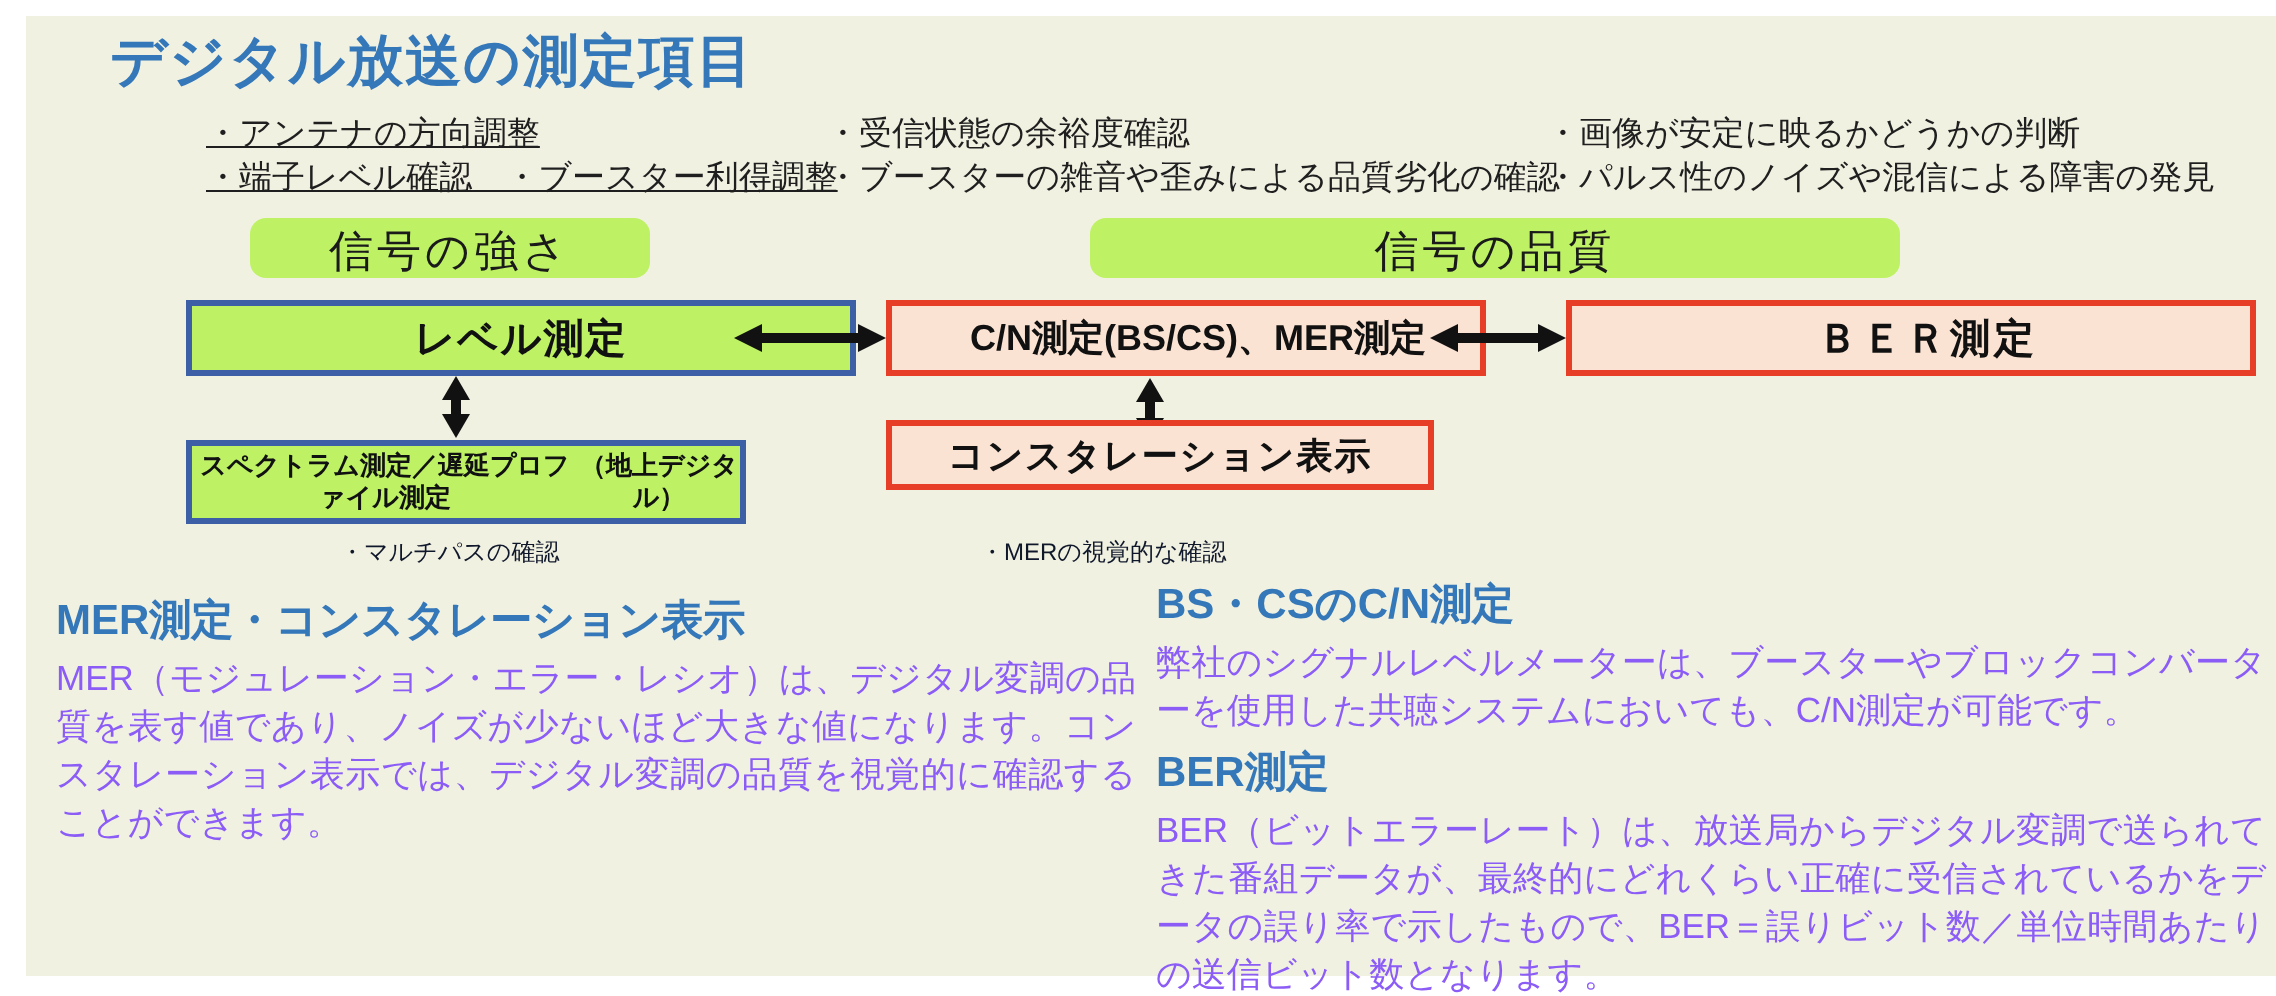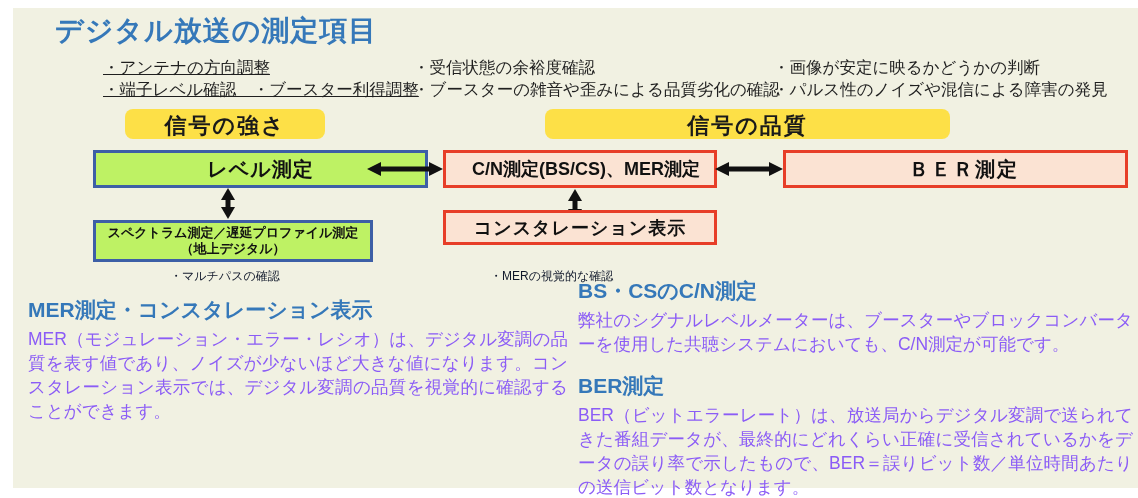--- a/index.html
+++ b/index.html
@@ -20,53 +20,53 @@
     letter-spacing:1px;margin:0;
   }
   .bullets{
     font-size:16.5px;color:#1f1f1f;line-height:21.5px;
     white-space:nowrap;font-weight:500;
   }
   .b-col1{left:90px;top:49px;text-decoration:underline;}
   .b-col2{left:400px;top:49px;}
   .b-col3{left:760px;top:49px;}
   .hdr-box{
-    height:27px;background:#fde047;border-radius:8px;
+    height:27px;background:#bef264;border-radius:8px;
     display:flex;align-items:center;justify-content:center;
-    font-size:22px;font-weight:bold;color:#1a1a1a;
+    font-size:22px;font-weight:normal;color:#1a1a1a;
     padding-top:3px;letter-spacing:2px;
   }
   .hdr-strength{left:112px;top:101px;width:200px;}
   .hdr-quality{left:532px;top:101px;width:405px;}
   .flow-box{
     display:flex;align-items:center;justify-content:center;
     font-weight:bold;color:#111;box-sizing:border-box;
   }
   .blue-box{background:#bef264;border:3px solid #3d5fa6;}
   .pink-box{background:#fbe3d3;border:3px solid #e73e28;}
   .box-level{left:80px;top:142px;width:335px;height:38px;font-size:20px;letter-spacing:1px;}
-  .box-cn{left:430px;top:142px;width:274px;height:38px;font-size:18px;padding-left:12px;}
+  .box-cn{left:430px;top:142px;width:300px;height:38px;font-size:18px;padding-left:12px;}
   .box-ber{left:770px;top:142px;width:345px;height:38px;font-size:20px;letter-spacing:2px;padding-left:17px;}
   .box-spectrum{
     left:80px;top:212px;width:280px;height:42px;
-    font-size:13px;line-height:16px;text-align:center;flex-direction:column;
+    font-size:13px;line-height:16px;text-align:center;flex-direction:row;
   }
   .box-constellation{left:430px;top:202px;width:274px;height:35px;font-size:18px;letter-spacing:1px;}
   .note{font-size:12px;color:#0f172a;white-space:nowrap;}
   .note-multipath{left:157px;top:260px;}
   .note-mer{left:477px;top:260px;}
   .section-heading{
     font-size:21px;font-weight:bold;color:#3578b9;margin:0 0 3px 0;
   }
   .section-body{
     font-size:17.5px;color:#8b5cf6;line-height:24px;margin:0;
     text-align:justify;
   }
   .sec-mer{left:15px;top:288px;width:540px;}
-  .sec-bscs{left:565px;top:269px;width:555px;}
+  .sec-bscs{left:565px;top:280px;width:555px;}
   .sec-ber{left:565px;top:364px;width:555px;}
   svg.arrow{display:block;}
   .h-arrow1{left:353px;top:152px;}
   .h-arrow2{left:701px;top:152px;}
   .v-arrow1{left:206px;top:179px;}
   .v-arrow2{left:553px;top:180px;}
 </style>
 </head>
 <body>
 

